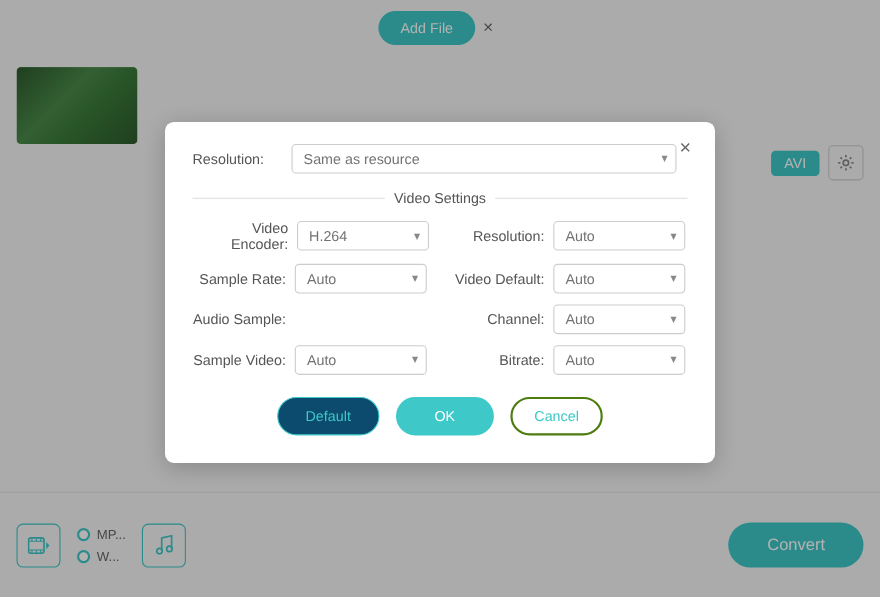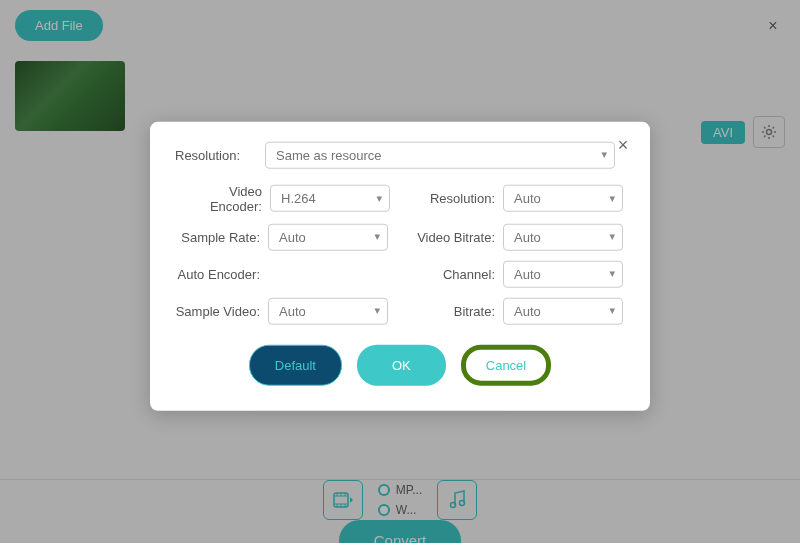--- a/index.html
+++ b/index.html
@@ -20,21 +20,21 @@
       background: #f5f5f5;
       position: relative;
     }
 
     
     .top-bar {
       display: flex;
       align-items: center;
       padding: 10px 15px;
       background: #f5f5f5;
-      justify-content: space-between;
+      justify-content: center;
     }
 
     .add-file-btn {
       background: #3ec8c8;
       color: white;
       border: none;
       border-radius: 20px;
       padding: 8px 20px;
       font-size: 13px;
       cursor: pointer;
@@ -75,21 +75,21 @@
     .thumbnail-img {
       width: 100%;
       height: 100%;
       background: linear-gradient(135deg, #2d5a2d 0%, #4a8a4a 40%, #3a7a3a 60%, #2d5a2d 100%);
     }
 
     
     .format-area {
       position: absolute;
       right: 15px;
-      top: 116px;
+      top: 132px;
       display: flex;
       align-items: center;
       gap: 8px;
     }
 
     .format-badge {
       background: #3ec8c8;
       color: white;
       padding: 4px 12px;
       border-radius: 4px;
@@ -109,28 +109,27 @@
       justify-content: center;
       color: #666;
     }
 
     
     .bottom-bar {
       position: absolute;
       bottom: 0;
       left: 0;
       right: 0;
-      height: 64px;
+      height: 96px;
       background: #f5f5f5;
       border-top: 1px solid #e0e0e0;
       display: flex;
       align-items: center;
       justify-content: space-between;
       padding: 0 15px;
-      flex-direction: column;
     }
 
     .bottom-left {
       display: flex;
       align-items: center;
       gap: 15px;
     }
 
     .video-icon {
       width: 40px;
@@ -340,21 +339,21 @@
       border: none;
       color: white;
       border-radius: 20px;
       padding: 8px 35px;
       font-size: 13px;
       cursor: pointer;
     }
 
     .btn-cancel {
       background: white;
-      border: 5px solid #4d7c0f;
+      border: 2px solid #4d7c0f;
       color: #3ec8c8;
       border-radius: 20px;
       padding: 8px 20px;
       font-size: 13px;
       cursor: pointer;
     }
   </style>
 </head>
 <body>
 
@@ -425,20 +424,25 @@
 
     <div class="dialog-row">
       <span class="dialog-label">Resolution:</span>
       <div class="select-wrapper">
         <select class="dialog-select select-full">
           <option>Same as resource</option>
         </select>
       </div>
     </div>
 
+    <div class="section-divider">
+      <div class="divider-line"></div>
+      <span class="divider-label">Video Settings</span>
+      <div class="divider-line"></div>
+    </div>
 
     <div class="settings-grid">
 
       <div class="setting-row">
         <span class="setting-label">Video Encoder:</span>
         <div class="select-wrapper">
           <select class="dialog-select">
             <option>H.264</option>
           </select>
         </div>
@@ -456,34 +460,34 @@
       <div class="setting-row">
         <span class="setting-label">Sample Rate:</span>
         <div class="select-wrapper">
           <select class="dialog-select">
             <option>Auto</option>
           </select>
         </div>
       </div>
 
       <div class="setting-row">
-        <span class="setting-label">Video Bitrate:</span>
+        <span class="setting-label">Video Default:</span>
         <div class="select-wrapper">
           <select class="dialog-select">
             <option>Auto</option>
           </select>
         </div>
       </div>
     </div>
 
 
     <div class="settings-grid">
 
       <div class="setting-row">
-        <span class="setting-label">Auto Encoder:</span>
+        <span class="setting-label">Audio Sample:</span>
       </div>
 
       <div class="setting-row">
         <span class="setting-label">Channel:</span>
         <div class="select-wrapper">
           <select class="dialog-select">
             <option>Auto</option>
           </select>
         </div>
       </div>

